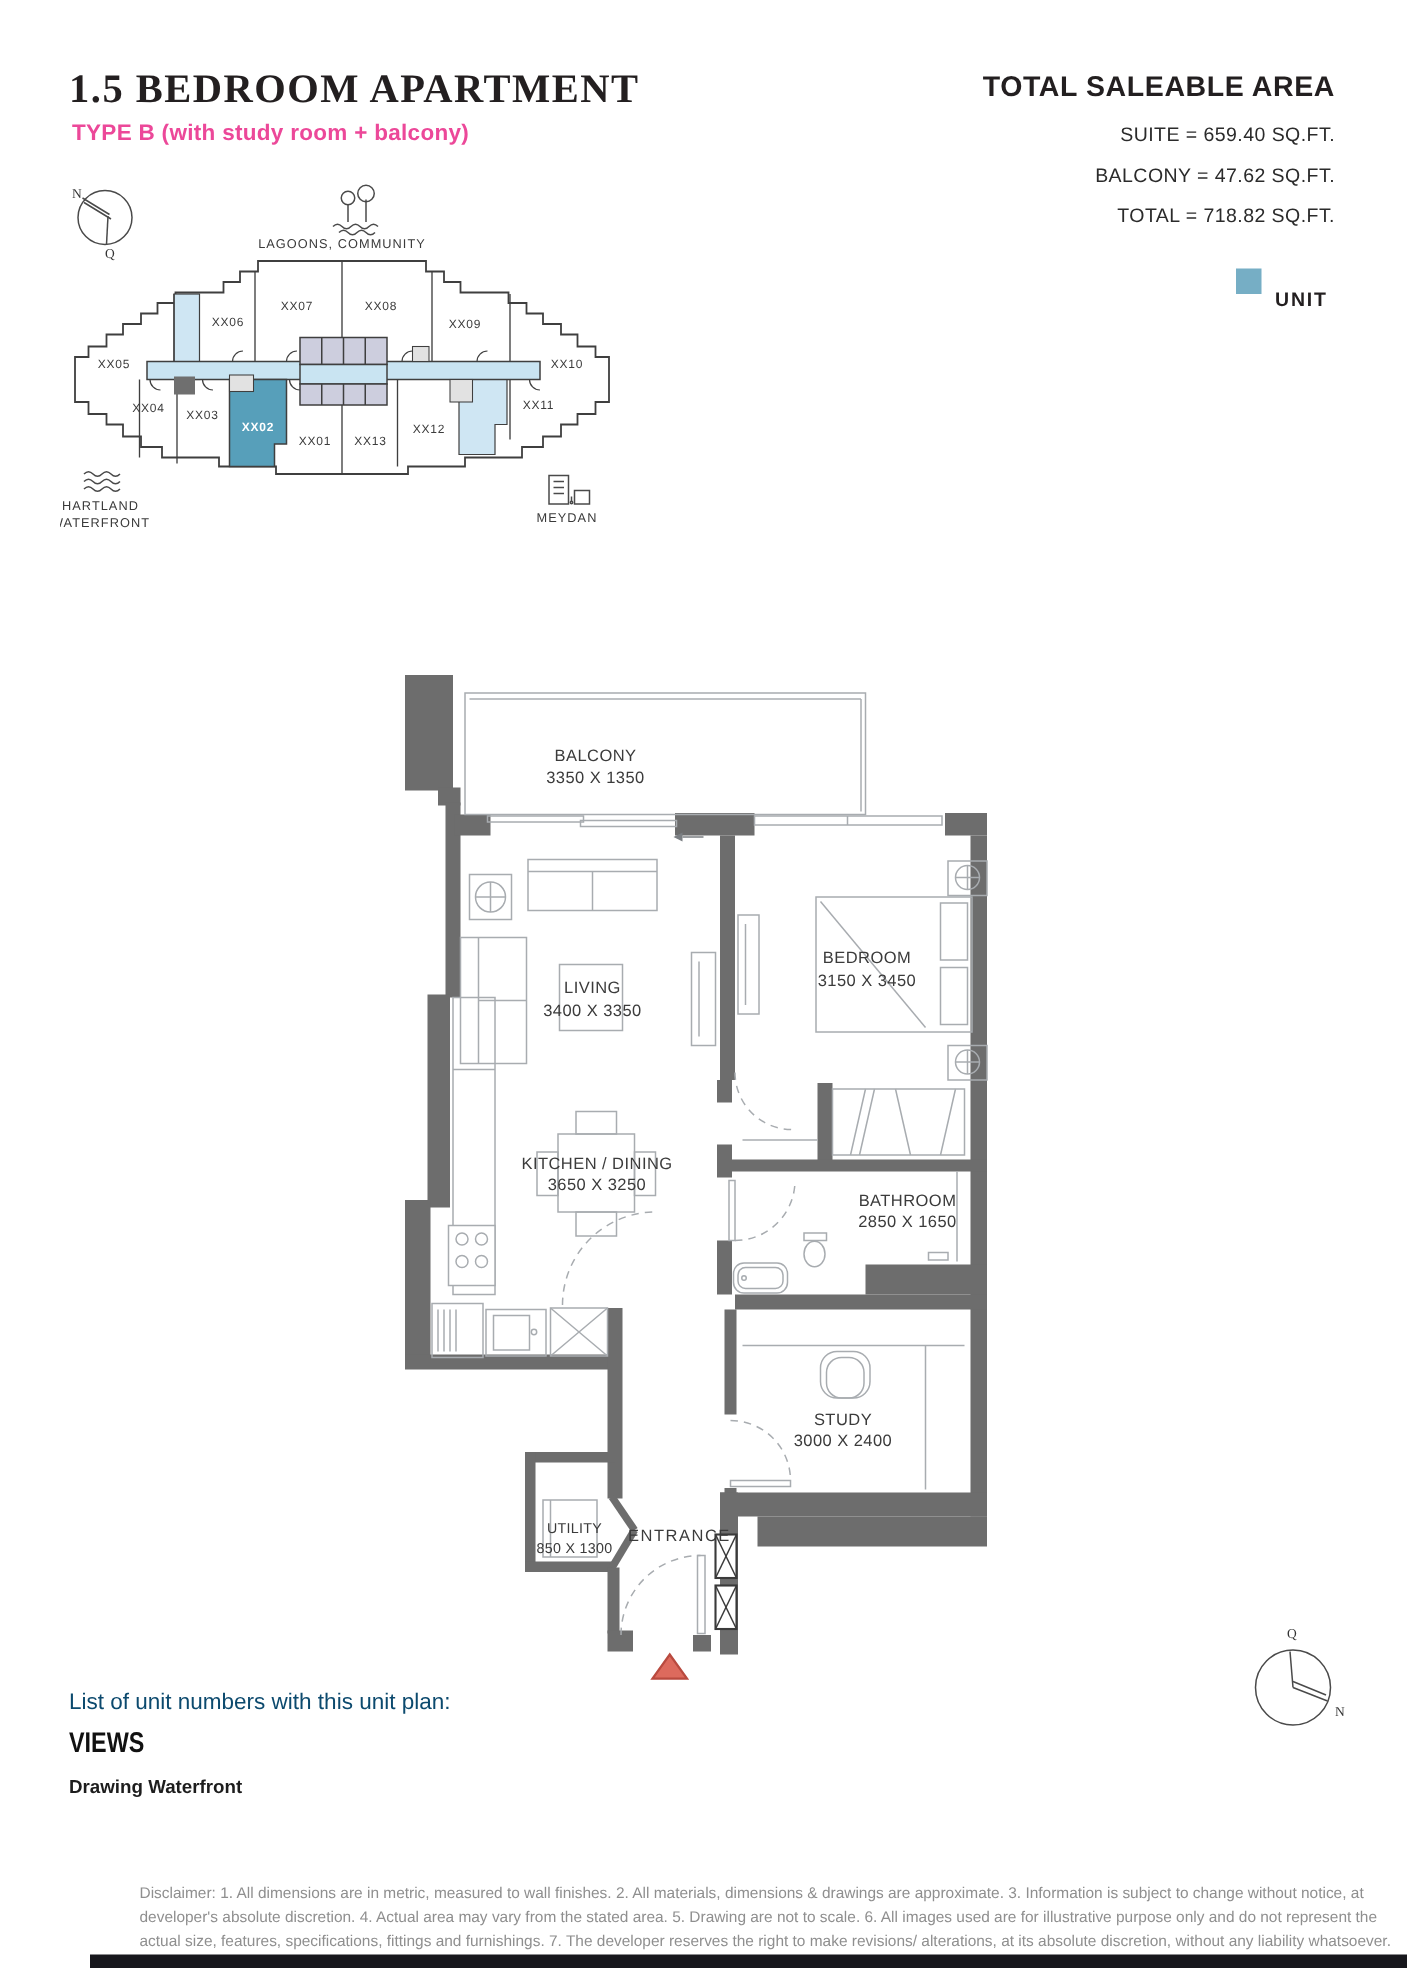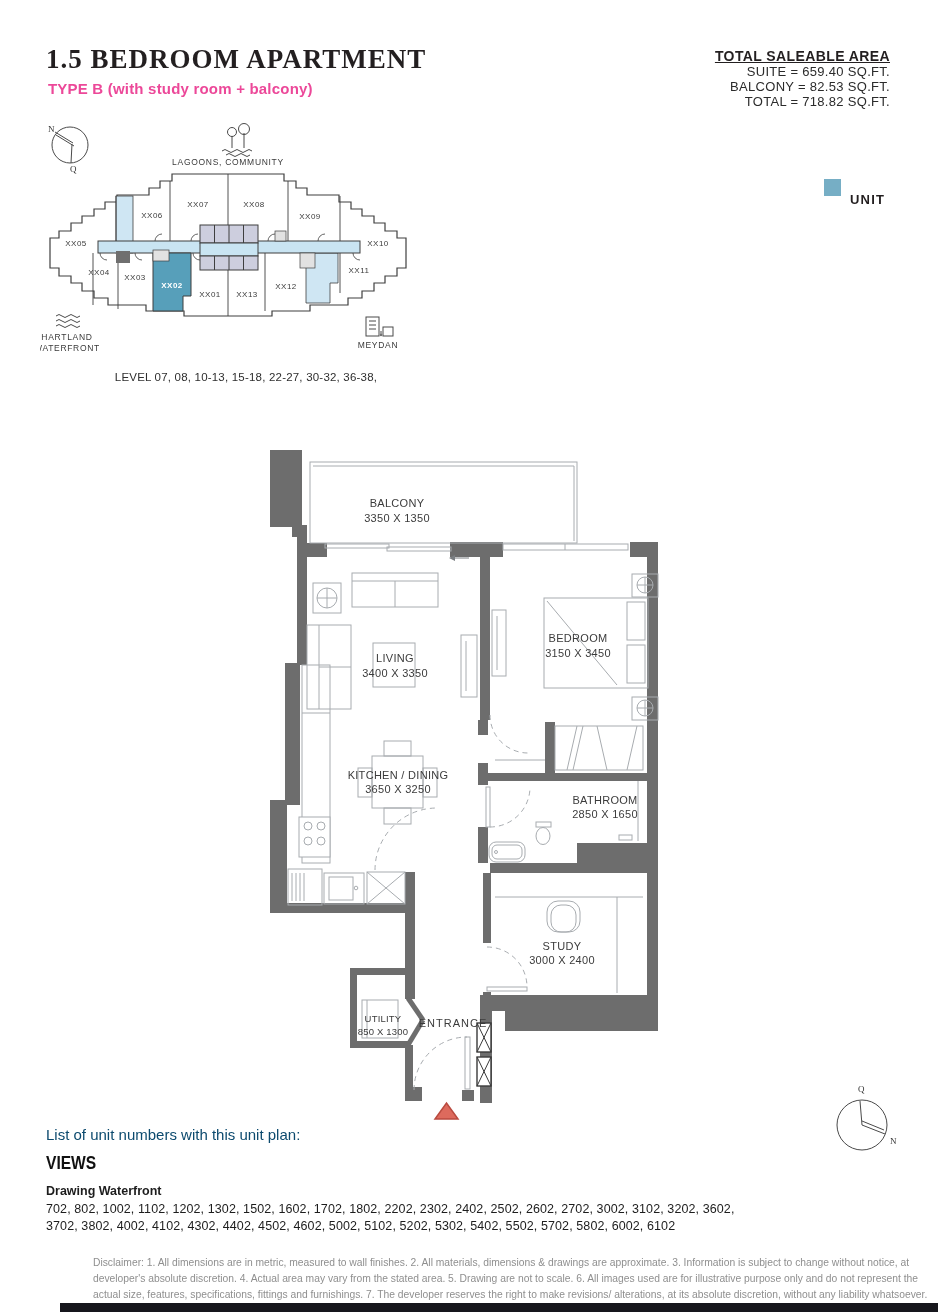--- a/index.html
+++ b/index.html
@@ -3,22 +3,22 @@
 <meta charset="utf-8">
 <style>
   html,body{margin:0;padding:0;background:#fff;}
   #page{position:relative;width:938px;height:1312px;background:#ffffff;overflow:hidden;
         font-family:"Liberation Sans",sans-serif;color:#231f20;}
   .abs{position:absolute;}
   
   .title{font-family:Liberation Serif, serif;font-size:27px;font-weight:600;letter-spacing:1px;color:#231f20;}
   .subtitle{font-size:15px;font-weight:700;color:#ec4899;letter-spacing:.2px;}
   .area-block{text-align:right;}
-  .area-heading{font-size:14px;font-weight:700;letter-spacing:.4px;text-decoration:underline;}
-  .area-line{font-size:13px;font-weight:500;margin-top:0;letter-spacing:.3px;color:#2b2b2b;}
+  .area-heading{font-size:19px;font-weight:700;letter-spacing:.4px;}
+  .area-line{font-size:13px;font-weight:500;margin-top:12px;letter-spacing:.3px;color:#2b2b2b;}
   .legend{display:flex;align-items:center;gap:9px;}
   .legend-swatch{width:17px;height:17px;}
   .legend-label{font-size:13px;font-weight:600;letter-spacing:1.2px;margin-top:24px;}
   
   .levels{font-size:11.5px;line-height:1.45;text-align:center;color:#2e2e2e;letter-spacing:.2px;}
   
   svg text{font-family:"Liberation Sans",sans-serif;}
   .kp-label{font-size:8px;letter-spacing:.5px;fill:#3c3c3c;}
   .kp-label-hl{font-size:8px;letter-spacing:.5px;fill:#ffffff;font-weight:700;}
   .kp-landmark{font-size:8.5px;letter-spacing:.7px;fill:#3a3a3a;}
@@ -38,21 +38,21 @@
 <body>
 
 <div id="page">
 
   <div class="abs title" style="left:46px;top:44px;">1.5 BEDROOM APARTMENT</div>
   <div class="abs subtitle" style="left:48px;top:80px;">TYPE B (with study room + balcony)</div>
 
   <div class="abs area-block" style="right:48px;top:48px;">
     <div class="area-heading">TOTAL SALEABLE AREA</div>
     <div class="area-line">SUITE = 659.40 SQ.FT.</div>
-    <div class="area-line">BALCONY = 82.53 SQ.FT.</div>
+    <div class="area-line">BALCONY = 47.62 SQ.FT.</div>
     <div class="area-line">TOTAL = 718.82 SQ.FT.</div>
   </div>
 
   <div class="abs legend" style="left:824px;top:168px;">
     <div class="legend-swatch" style="background:#76aec5;"></div>
     <div class="legend-label">UNIT</div>
   </div>
 
   <svg class="abs" style="left:40px;top:118px;" width="380" height="245" viewBox="0 0 380 245">
 
@@ -156,21 +156,20 @@
         <line x1="329" y1="207" x2="336" y2="207"></line>
       <line x1="329" y1="211" x2="336" y2="211"></line>
       <rect x="343" y="209" width="10" height="9"></rect>
       <line x1="341" y1="216" x2="341" y2="213"></line>
       <circle cx="341" cy="217" r="0.8"></circle>
     </g>
     <text class="kp-landmark" x="338" y="230" text-anchor="middle">MEYDAN</text>
   </svg>
 
   <div class="abs levels" style="left:96px;top:369px;width:300px;">
-    <div>LEVEL 07, 08, 10-13, 15-18, 22-27, 30-32, 36-38,</div>
   </div>
 
   <svg class="abs" style="left:255px;top:445px;" width="420" height="690" viewBox="0 0 420 690">
 
     <g fill="#6d6d6d">
       <rect x="15" y="5" width="32" height="77"></rect>
       <rect x="37" y="80" width="15" height="12"></rect>
       <rect x="42" y="90" width="10" height="130"></rect>
       <rect x="30" y="218" width="15" height="142"></rect>
       <rect x="15" y="355" width="17" height="105"></rect>
@@ -360,16 +359,15 @@
       <line x1="40" y1="57" x2="63" y2="66"></line>
       <line x1="40" y1="53" x2="62" y2="62"></line>
     </g>
     <text class="kp-compass" x="36" y="24">Q</text>
     <text class="kp-compass" x="68" y="76">N</text>
   </svg>
 
   <div class="abs list-heading" style="left:46px;top:1126px;">List of unit numbers with this unit plan:</div>
   <div class="abs views" style="left:46px;top:1152px;">VIEWS</div>
   <div class="abs view-name" style="left:46px;top:1184px;">Drawing Waterfront</div>
-  <div class="abs unit-numbers" style="left:46px;top:1201px;">702, 802, 1002, 1102, 1202, 1302, 1502, 1602, 1702, 1802, 2202, 2302, 2402, 2502, 2602, 2702, 3002, 3102, 3202, 3602, 3702, 3802, 4002, 4102, 4302, 4402, 4502, 4602, 5002, 5102, 5202, 5302, 5402, 5502, 5702, 5802, 6002, 6102</div>
   <div class="abs disclaimer" style="left:46px;top:1255px;">Disclaimer: 1. All dimensions are in metric, measured to wall finishes. 2. All materials, dimensions &amp; drawings are approximate. 3. Information is subject to change without notice, at developer's absolute discretion. 4. Actual area may vary from the stated area. 5. Drawing are not to scale. 6. All images used are for illustrative purpose only and do not represent the actual size, features, specifications, fittings and furnishings. 7. The developer reserves the right to make revisions/ alterations, at its absolute discretion, without any liability whatsoever.</div>
   <div class="abs bottom-bar" style="left:60px;top:1303px;width:878px;height:9px;"></div>
 </div>
 
 </body></html>

